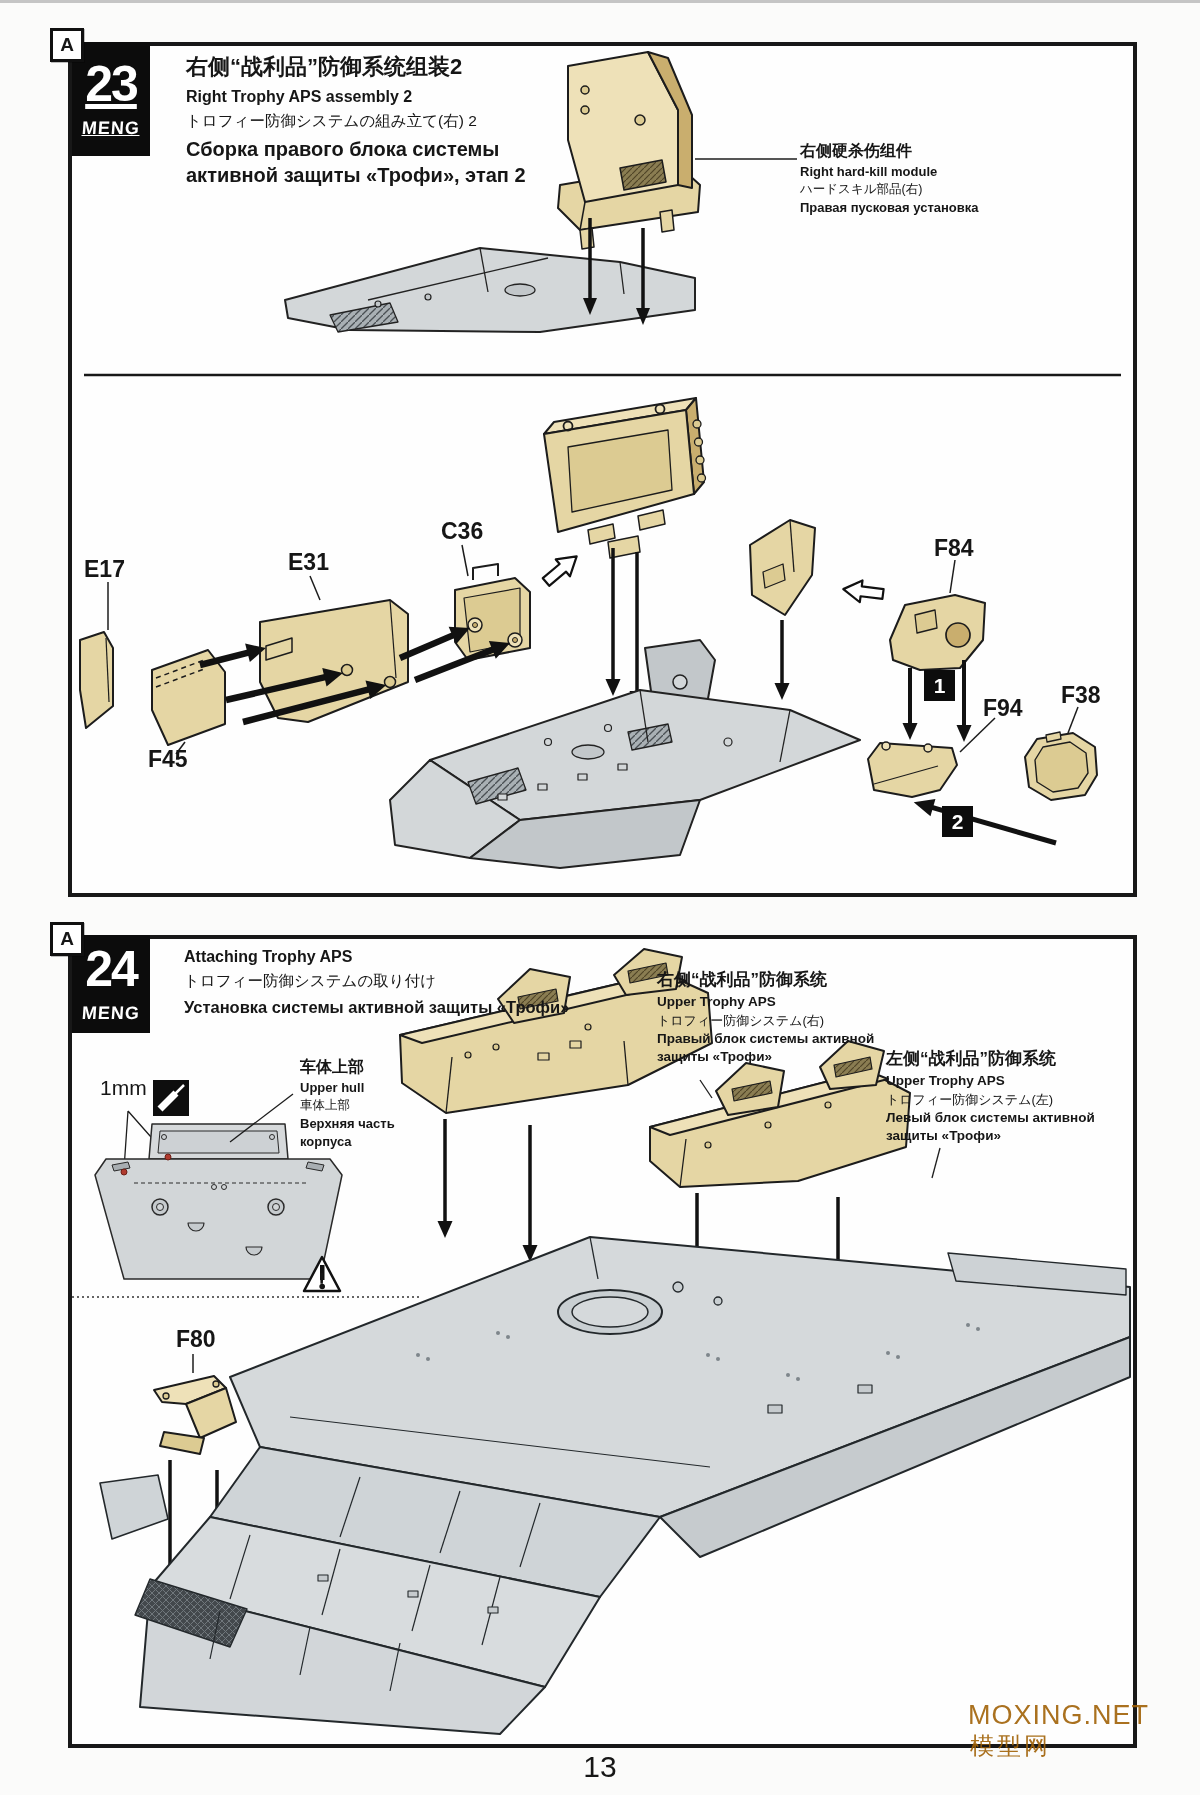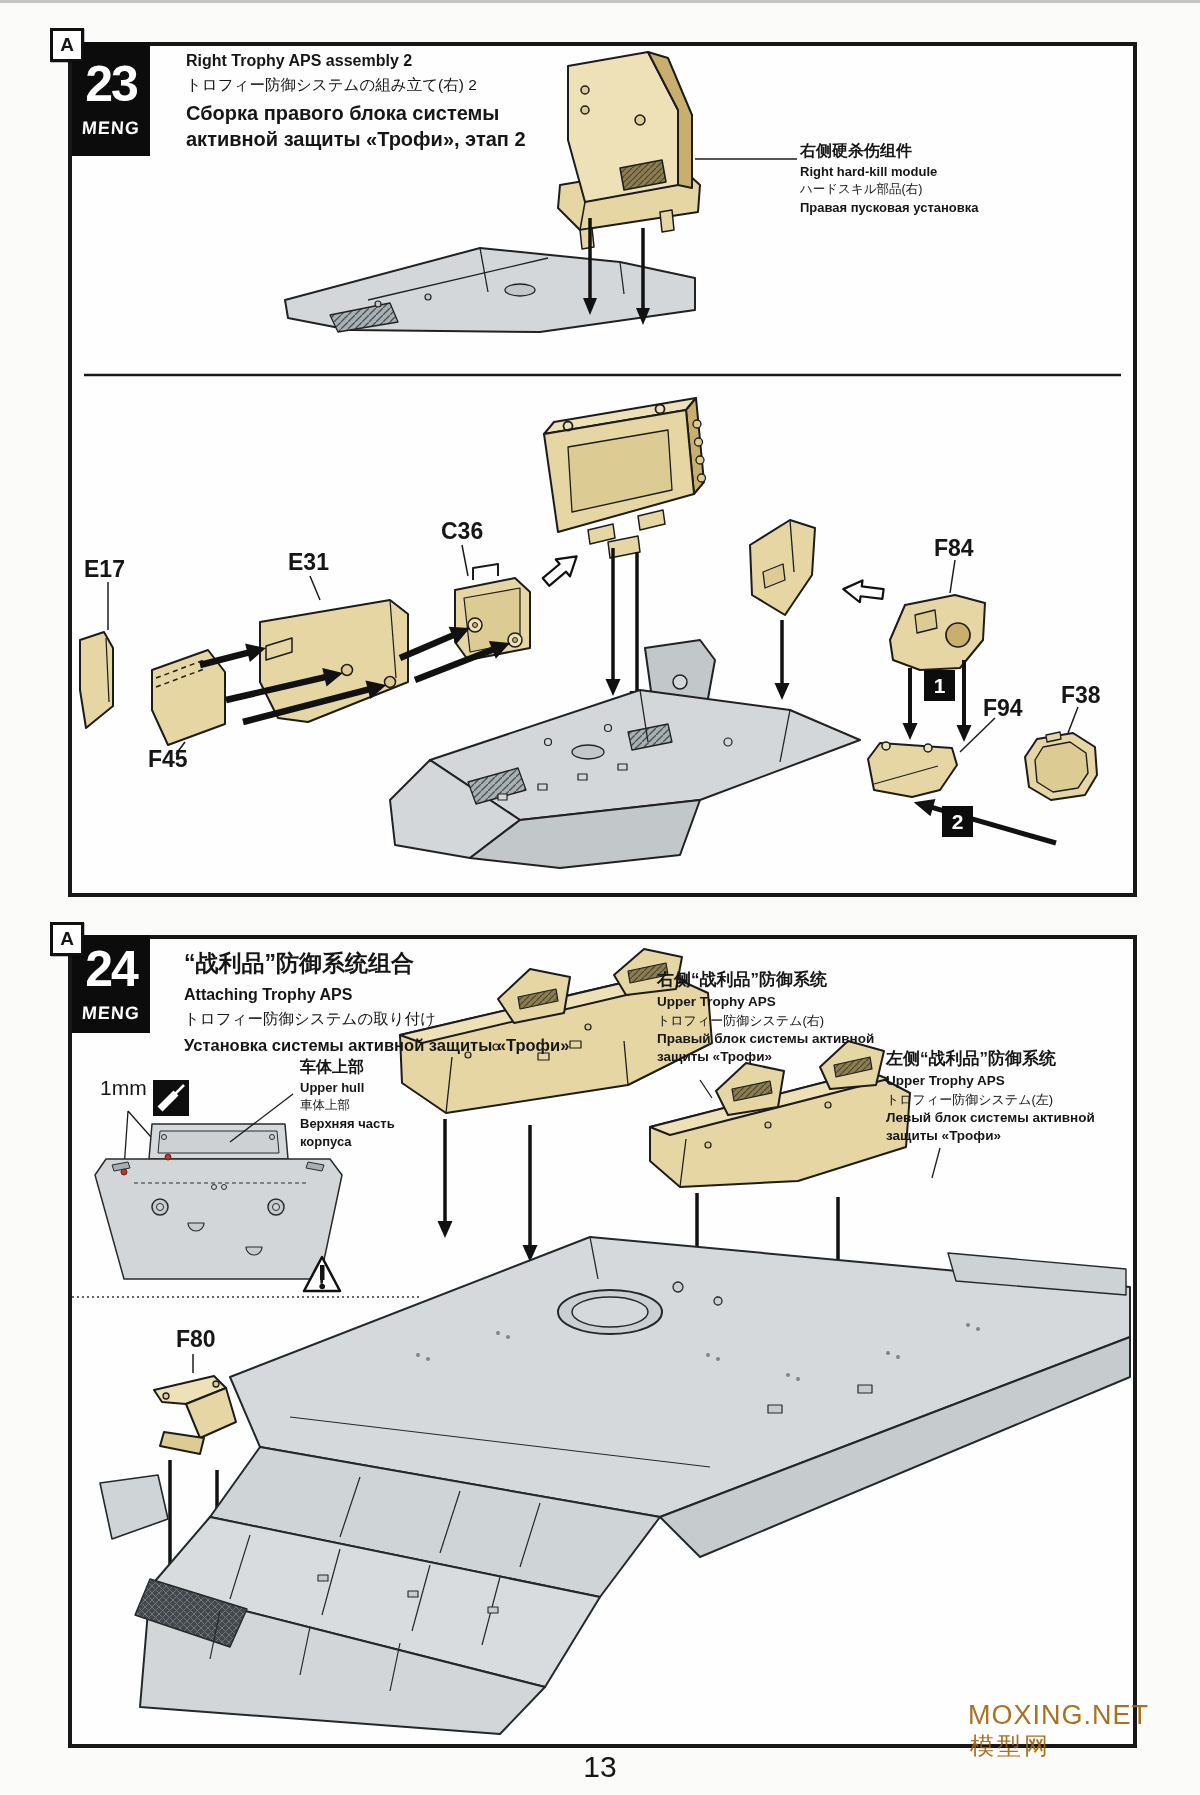--- a/index.html
+++ b/index.html
@@ -42,26 +42,27 @@
 </head>
 <body>
 
 <div class="topscan"></div>
 
 <div class="panel" style="left:68px;top:42px;width:1069px;height:855px;"></div>
 
 <div class="cornerA" style="left:50px;top:28px;">
   <span>A</span>
 </div>
-<div class="badge" style="left:72px;top:42px;width:78px;height:114px;">
+<div class="badge" style="left:72px;top:42px;width:78px;height:114px;text-decoration:underline;">
   <div class="num">23</div>
   <div class="brand">MENG</div>
 </div>
 
 <div class="abs title t23" style="left:186px;top:52px;z-index:4;">
+  <div class="zh">右侧“战利品”防御系统组装2</div>
   <div class="en">Right Trophy APS assembly 2</div>
   <div class="jp">トロフィー防御システムの組み立て(右) 2</div>
   <div class="ru">Сборка правого блока системы</div>
   <div class="ru">активной защиты «Трофи», этап 2</div>
 </div>
 
 <div class="abs callout" style="left:800px;top:143px;z-index:4;">
   <div class="zh">右侧硬杀伤组件</div>
   <div class="ln">Right hard-kill module</div>
   <div class="ln jp">ハードスキル部品(右)</div>
@@ -280,21 +281,20 @@
 
 <div class="cornerA" style="left:50px;top:922px;">
   <span>A</span>
 </div>
 <div class="badge" style="left:72px;top:935px;width:78px;height:98px;">
   <div class="num">24</div>
   <div class="brand">MENG</div>
 </div>
 
 <div class="abs title t24" style="left:184px;top:948px;z-index:4;">
-  <div class="zh">“战利品”防御系统组合</div>
   <div class="en">Attaching Trophy APS</div>
   <div class="jp">トロフィー防御システムの取り付け</div>
   <div class="ru">Установка системы активной защиты «Трофи»</div>
 </div>
 
 <div class="abs callout callout2" style="left:657px;top:971px;z-index:4;">
   <div class="zh">右侧“战利品”防御系统</div>
   <div class="ln">Upper Trophy APS</div>
   <div class="ln jp">トロフィー防御システム(右)</div>
   <div class="ln">Правый блок системы активной</div>

